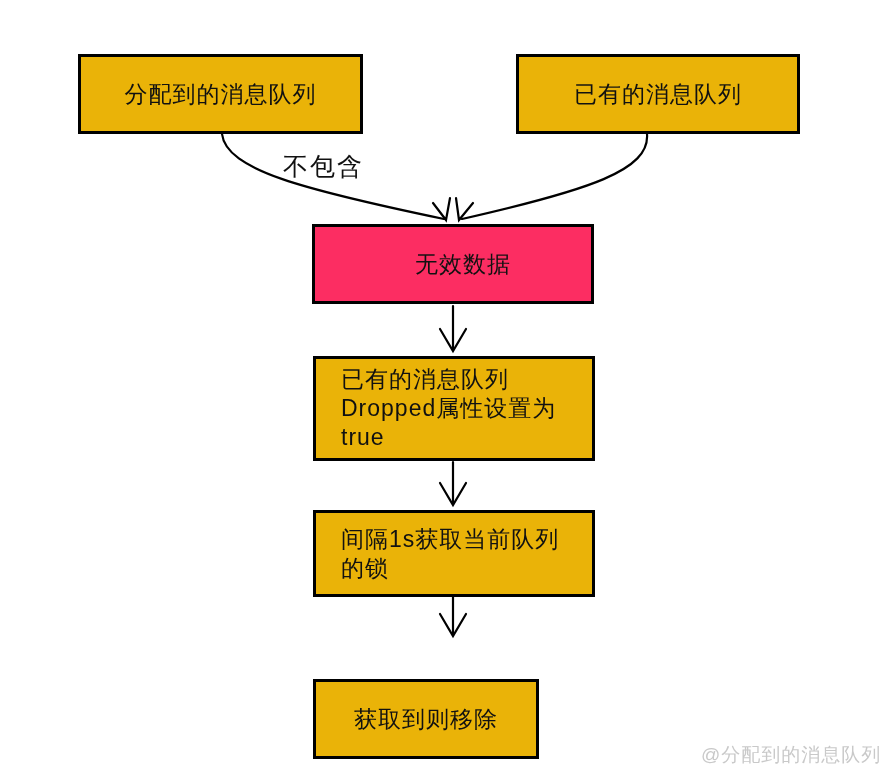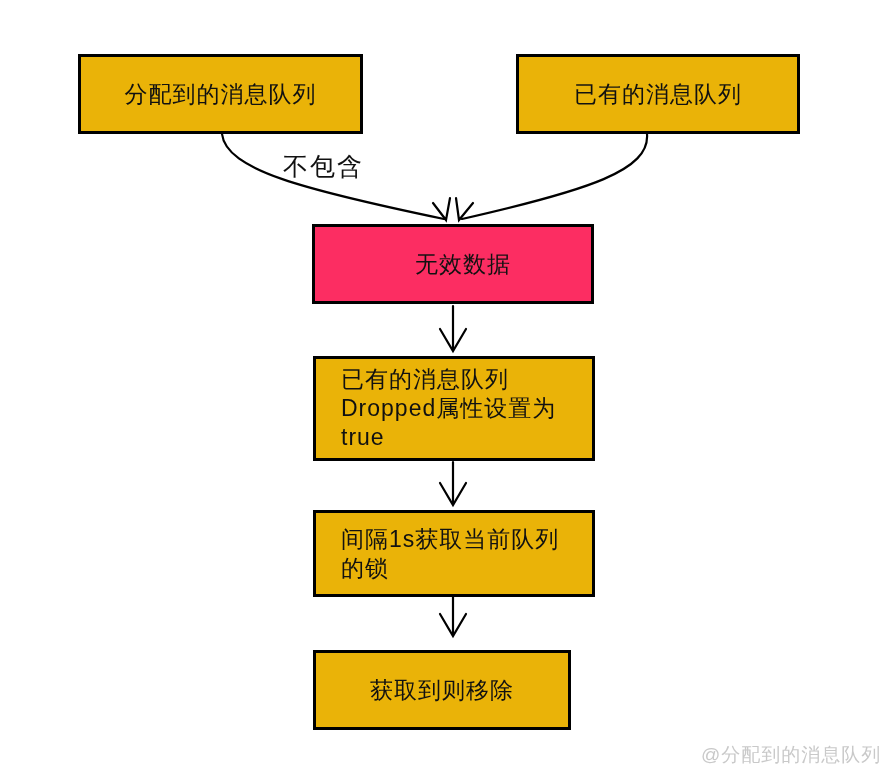--- a/index.html
+++ b/index.html
@@ -37,21 +37,21 @@
     text-align: left;
     padding-left: 25px;
     padding-right: 10px;
     white-space: pre-line;
   }
   .node-assigned   { left: 78px;  top: 54px;  width: 285px; height: 80px; }
   .node-existing   { left: 516px; top: 54px;  width: 284px; height: 80px; }
   .node-invalid    { left: 312px; top: 224px; width: 282px; height: 80px; padding-left: 20px; }
   .node-dropped    { left: 313px; top: 356px; width: 282px; height: 105px; }
   .node-lock       { left: 313px; top: 510px; width: 282px; height: 87px; }
-  .node-remove     { left: 313px; top: 650px; width: 258px; height: 80px; }
+  .node-remove     { left: 313px; top: 679px; width: 226px; height: 80px; }
   .edge-label {
     position: absolute;
     left: 283px; top: 150px;
     color: #111111;
     font-size: 25px;
     letter-spacing: 2px;
     z-index: 3;
     background: transparent;
   }
   .watermark {

